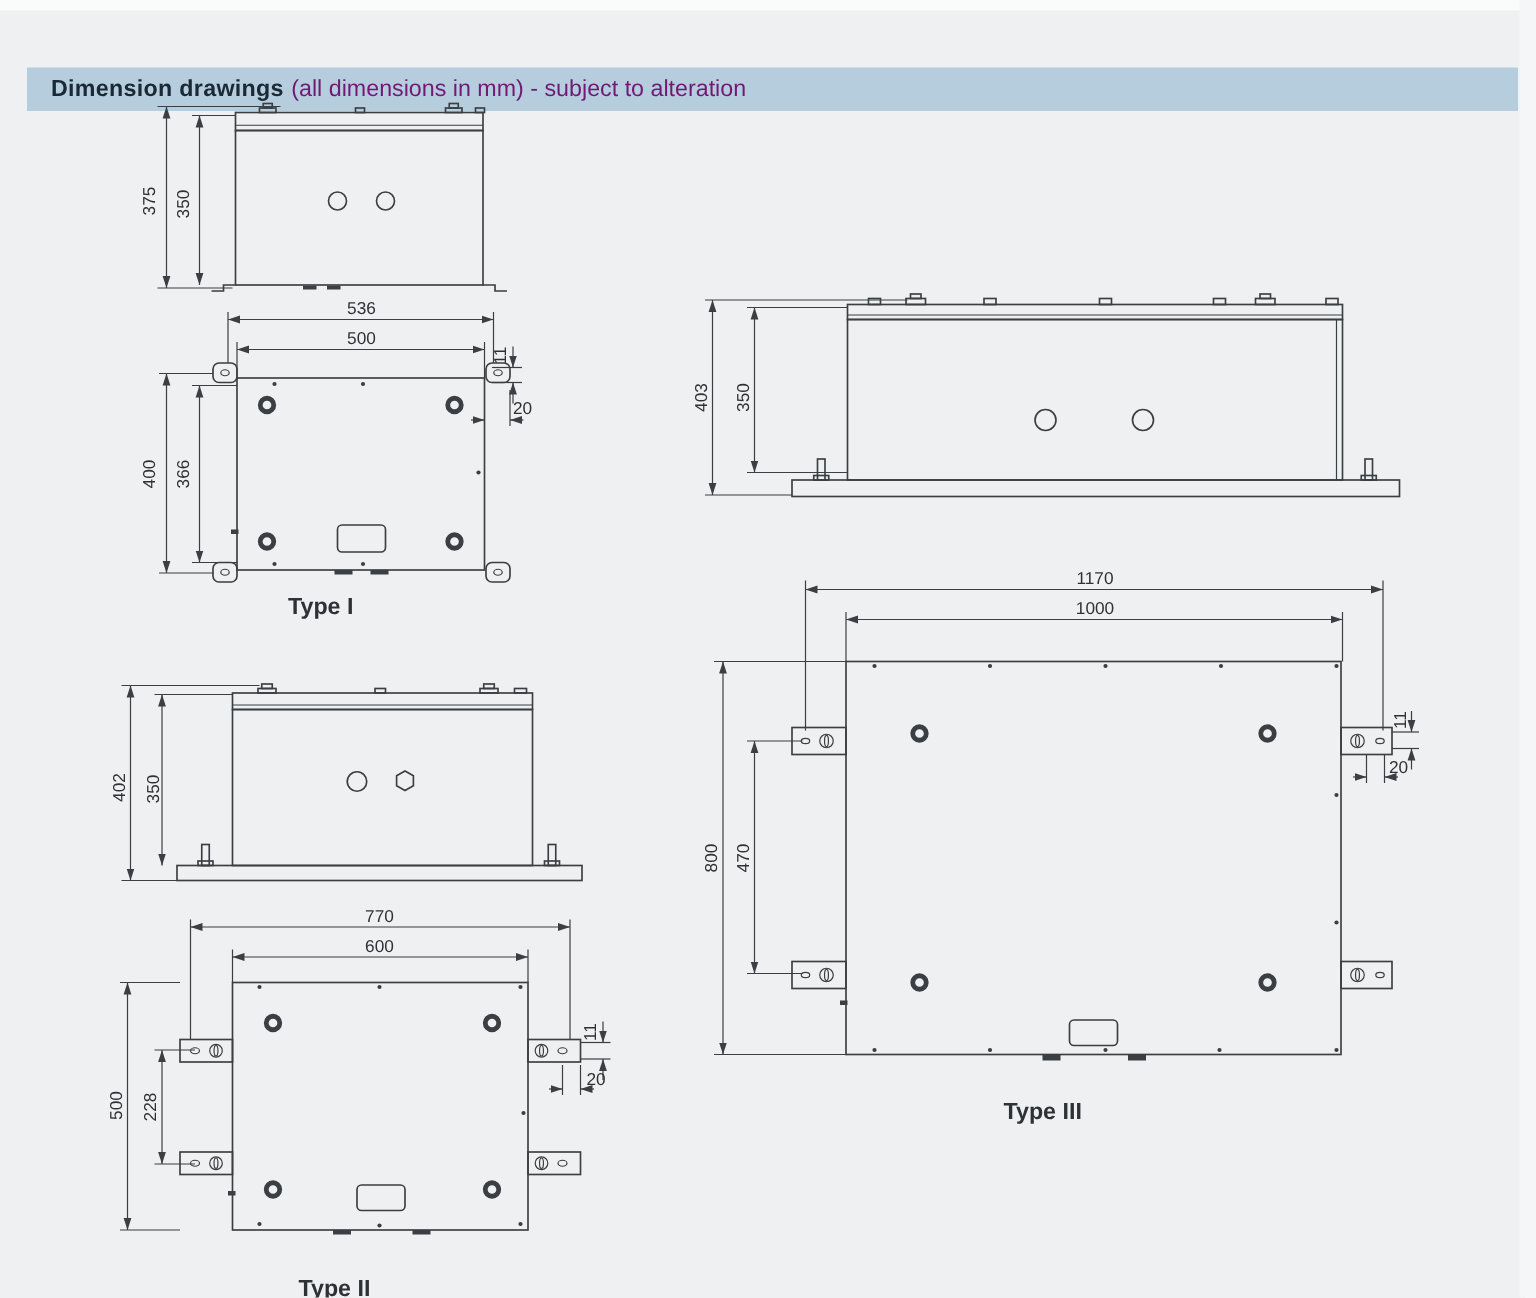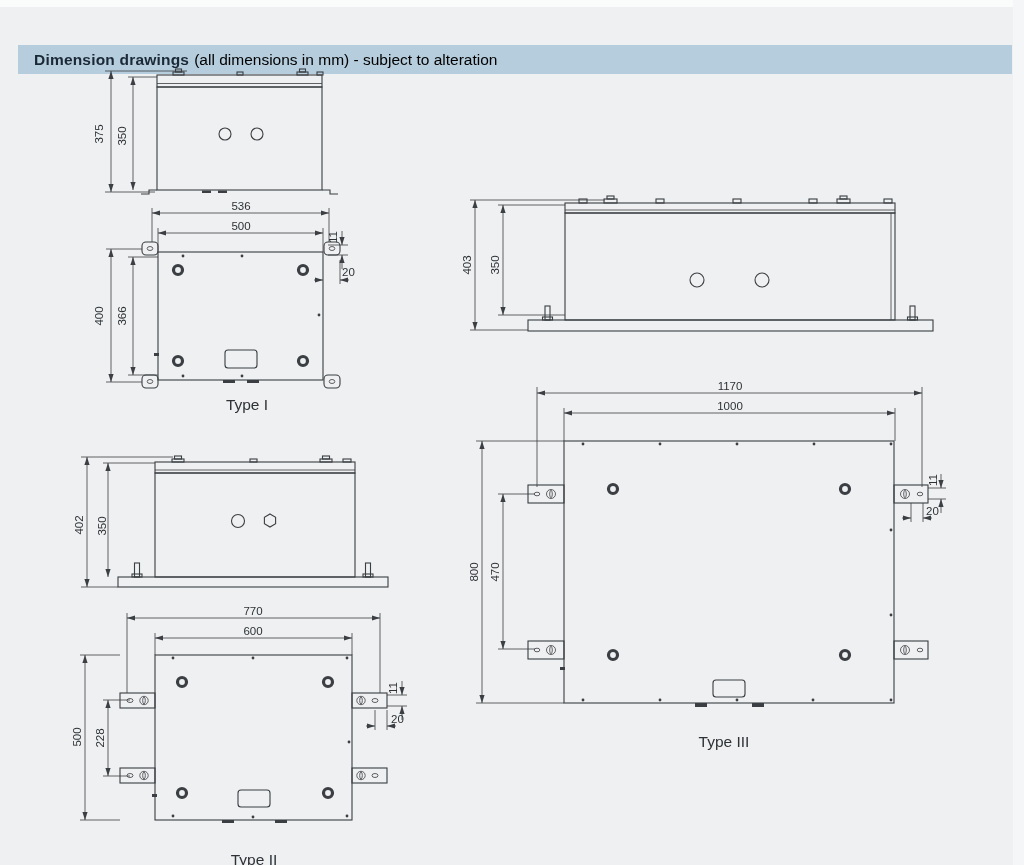--- a/index.html
+++ b/index.html
@@ -9,31 +9,31 @@
     font-family:"Liberation Sans","DejaVu Sans",sans-serif;
   }
   .top-strip{position:absolute;left:0;top:0;width:1024px;height:7px;background:#fafbfb;}
   .right-strip{position:absolute;right:0;top:0;width:11px;height:865px;background:#f5f6f7;}
   .header-bar{
     position:absolute;left:18px;top:9px;width:994px;height:29px;
     background:#b5cddc;display:flex;align-items:center;
     padding-left:16px;box-sizing:border-box;margin-top:36px;
   }
   .header-bar .bold{font-weight:bold;font-size:15.5px;color:#1b2836;letter-spacing:.2px;}
-  .header-bar .rest{font-size:15.5px;color:#000000;margin-left:5px;}
+  .header-bar .rest{font-size:15.5px;color:#701a75;margin-left:5px;}
   svg.drawing{position:absolute;overflow:visible;}
   .ol{fill:none;stroke:#3b3e42;stroke-width:1.1;}
   .thin{fill:none;stroke:#3b3e42;stroke-width:0.8;}
   .ring{fill:none;stroke:#3b3e42;stroke-width:3.2;}
   .dot{fill:#3b3e42;stroke:none;}
   .solid{fill:#3b3e42;stroke:none;}
   .dimtxt{font-family:"Liberation Sans","DejaVu Sans",sans-serif;font-size:11.5px;fill:#2e3236;}
   .type-label{
-    position:absolute;width:110px;text-align:center;
-    font-size:15.5px;color:#2e3236;
+    position:absolute;width:110px;
+    font-size:15.5px;color:#2e3236;font-weight:bold;
   }
 </style>
 </head>
 <body>
 
 <div class="top-strip"></div>
 <div class="right-strip"></div>
 
 <div class="header-bar">
   <span class="bold">Dimension drawings</span>

